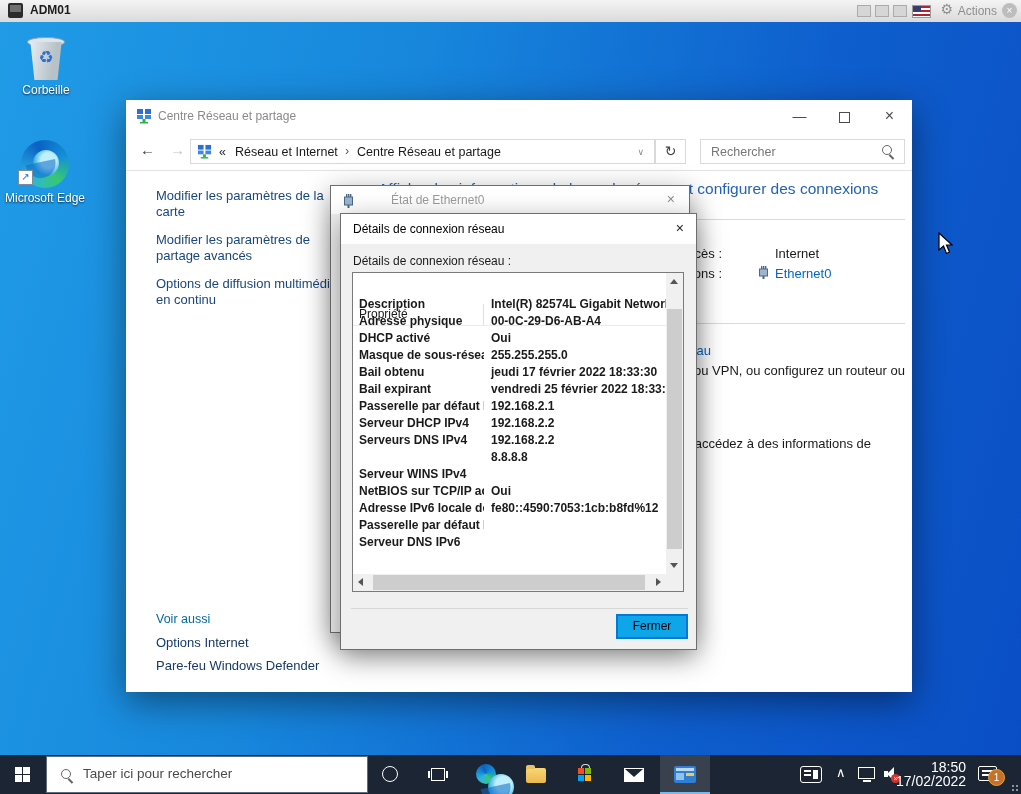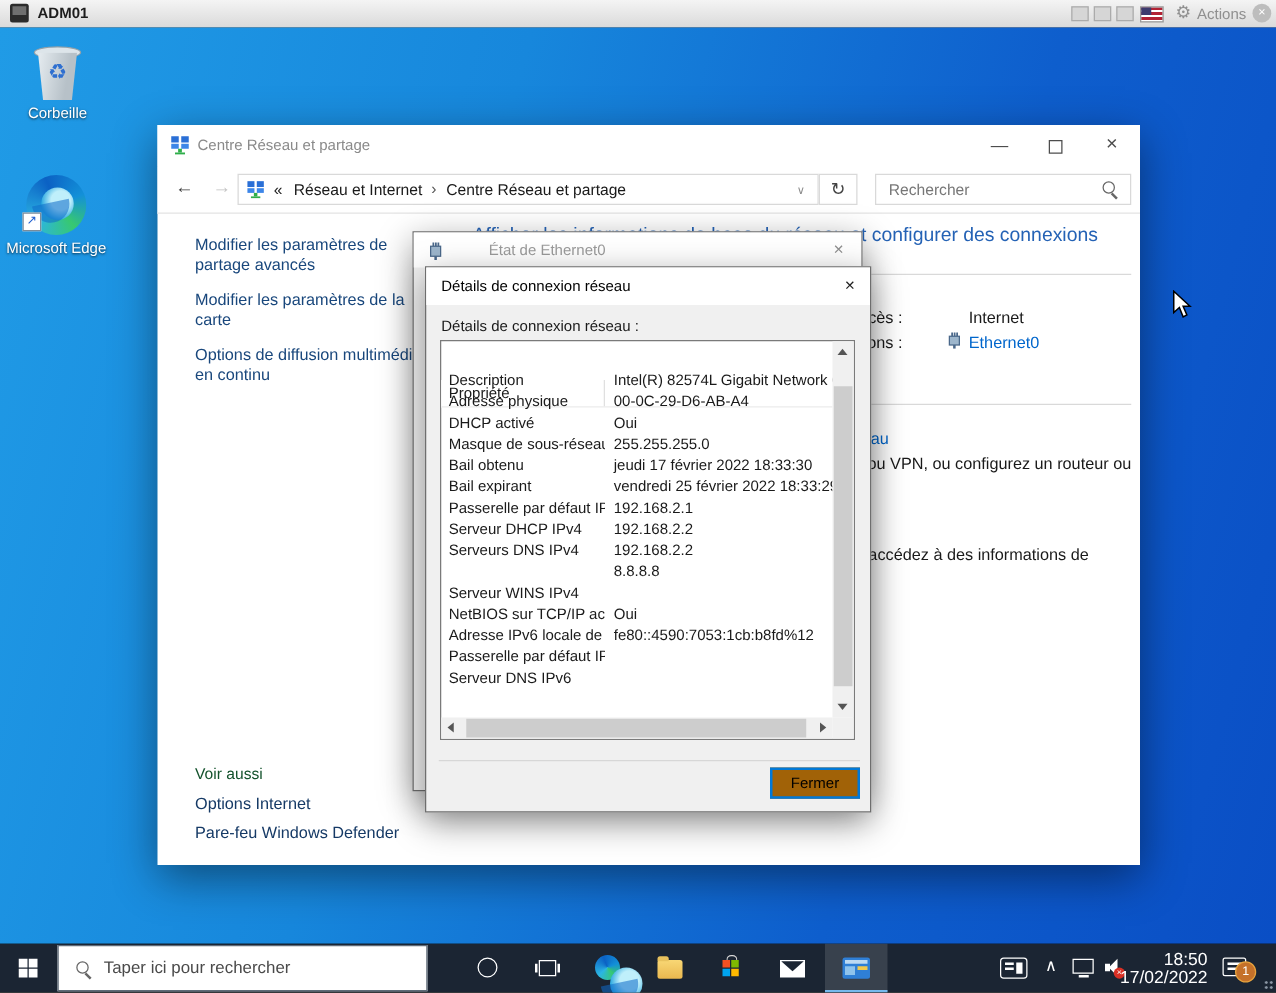--- a/index.html
+++ b/index.html
@@ -55,63 +55,63 @@
   .nav-glyph{position:absolute;top:8px;font-size:15px;color:#3b3b3b;}
   .navbox{position:absolute;top:6px;height:25px;border:1px solid #d9d9d9;background:#fff;box-sizing:border-box;}
   .crumb{font-size:12.5px;color:#1a1a1a;}
   .search-ph{position:absolute;left:10px;top:5px;font-size:12.5px;color:#777;}
   .mag{position:absolute;width:8px;height:8px;border:1.6px solid #666;border-radius:50%;}
   .mag:after{content:"";position:absolute;left:7px;top:8px;width:6px;height:1.6px;background:#666;
     transform:rotate(45deg);transform-origin:0 0;}
 
   .side-item{margin:0 0 12px 0;font-size:13px;color:#19477c;line-height:16px;}
   .sidebar{position:absolute;left:30px;top:88px;width:192px;}
-  .see-also-h{font-size:12.5px;color:#14532d;}
+  .see-also-h{font-size:12.5px;color:#0369a1;}
   .see-link{font-size:13px;color:#163a66;}
 
   .frag{position:absolute;white-space:nowrap;font-size:13px;color:#1a1a1a;}
   .hsep{position:absolute;height:1px;background:#d9d9d9;}
   .blue-h{font-size:15.5px;color:#2462b5;}
   .blue-link{color:#0066cc;}
 
   
   .dlg{position:absolute;background:#f0f0f0;border:1px solid #6e6e6e;box-sizing:border-box;
     box-shadow:0 8px 26px rgba(0,0,0,.4);}
   .dlg-titlebar{position:absolute;left:0;top:0;width:100%;background:#fff;}
   .dlg-title{position:absolute;font-size:12px;}
   .dlg-x{position:absolute;font-size:14px;}
 
   .listbox{position:absolute;background:#fff;border:1px solid #7a7a7a;box-sizing:border-box;}
   .lv-head{position:absolute;left:0;top:0;right:17px;height:21px;background:#fff;border-bottom:1px solid #ececec;
     display:flex;font-size:12px;color:#1a1a1a;margin-top:31px;}
   .lv-head .h1{width:131px;border-right:1px solid #e0e0e0;padding:3px 0 0 6px;box-sizing:border-box;}
   .lv-head .h2{flex:1;padding:3px 0 0 7px;}
   .lv-rows{position:absolute;left:0;top:23px;right:17px;bottom:17px;overflow:hidden;}
-  .lv-row{display:flex;height:17px;line-height:17px;font-size:12px;color:#1a1a1a;}
+  .lv-row{display:flex;height:17px;line-height:17px;font-size:12px;color:#1a1a1a;font-weight:bold;}
   .lv-row .c1{width:131px;padding-left:6px;box-sizing:border-box;white-space:nowrap;overflow:hidden;flex:none;}
   .lv-row .c2{flex:1;padding-left:7px;white-space:nowrap;overflow:hidden;}
   .vsb{position:absolute;right:0;top:0;bottom:17px;width:17px;background:#f0f0f0;}
   .hsb{position:absolute;left:0;right:17px;bottom:0;height:17px;background:#f0f0f0;}
   .sb-corner{position:absolute;right:0;bottom:0;width:17px;height:17px;background:#f0f0f0;}
   .vsb-thumb{position:absolute;left:1px;width:15px;background:#cdcdcd;}
   .hsb-thumb{position:absolute;top:1px;height:15px;background:#cdcdcd;}
   .tri{width:0;height:0;position:absolute;}
   .tri-up{border-left:4px solid transparent;border-right:4px solid transparent;border-bottom:5px solid #555;}
   .tri-down{border-left:4px solid transparent;border-right:4px solid transparent;border-top:5px solid #555;}
   .tri-left{border-top:4px solid transparent;border-bottom:4px solid transparent;border-right:5px solid #555;}
   .tri-right{border-top:4px solid transparent;border-bottom:4px solid transparent;border-left:5px solid #555;}
-  .btn{position:absolute;background:#a16207;border:2px solid #0078d7;box-sizing:border-box;
+  .btn{position:absolute;background:#0ea5e9;border:2px solid #0078d7;box-sizing:border-box;
     font-size:12px;color:#000;text-align:center;}
 
   
   .taskbar{position:absolute;left:0;top:755px;width:1021px;height:39px;background:#1b2533;}
   .tb-btn{position:absolute;top:0;height:39px;}
   .win-logo{position:relative;width:16px;height:16px;}
   .win-logo i{position:absolute;width:7px;height:7px;background:#fff;}
-  .tb-search{position:absolute;left:46px;top:1px;width:296px;height:37px;background:#fff;border:1px solid #5f6b78;
+  .tb-search{position:absolute;left:46px;top:1px;width:322px;height:37px;background:#fff;border:1px solid #5f6b78;
     box-sizing:border-box;}
   .tb-search-ph{position:absolute;left:36px;top:9px;font-size:13.5px;color:#4a4a4a;}
   .tb-active{background:rgba(255,255,255,.13);border-bottom:2px solid #76b9ed;box-sizing:border-box;}
   .tray-ic{position:absolute;color:#fff;}
   .clock{position:absolute;right:55px;top:5px;width:70px;text-align:right;color:#fff;font-size:14px;line-height:14px;}
   .badge{position:absolute;width:15px;height:15px;border-radius:50%;background:#c5712a;border:1.5px solid #e8a33d;
     color:#fff;font-size:10px;line-height:15px;text-align:center;box-sizing:content-box;}
   .envelope{position:relative;width:20px;height:14px;background:#fff;}
   .envelope:before{content:"";position:absolute;left:1px;top:1px;border-left:9px solid transparent;
     border-right:9px solid transparent;border-top:8px solid #1b2533;}
@@ -196,22 +196,22 @@
         <div class="navbox" style="left:529px;width:31px;text-align:center;">
           <span style="font-size:14px;color:#444;line-height:23px;">↻</span>
         </div>
         <div class="navbox" style="left:574px;width:205px;">
           <span class="search-ph">Rechercher</span>
           <span class="mag" style="right:12px;top:5px;"></span>
         </div>
       </div>
 
       <div class="sidebar">
+        <div class="side-item">Modifier les paramètres de la carte</div>
         <div class="side-item">Modifier les paramètres de partage avancés</div>
-        <div class="side-item">Modifier les paramètres de la carte</div>
         <div class="side-item">Options de diffusion multimédia en continu</div>
       </div>
       <div class="abs see-also-h" style="left:30px;top:512px;">Voir aussi</div>
       <div class="abs see-link" style="left:30px;top:535px;">Options Internet</div>
       <div class="abs see-link" style="left:30px;top:558px;">Pare-feu Windows Defender</div>
 
       <div class="frag blue-h" style="left:252px;top:80px;">Afficher les informations de base du réseau et configurer des connexions</div>
       <div class="hsep" style="left:229px;top:119px;width:550px;"></div>
       <div class="frag" style="right:190px;top:146px;">Type d'accès :</div>
       <div class="frag" style="left:649px;top:146px;">Internet</div>

